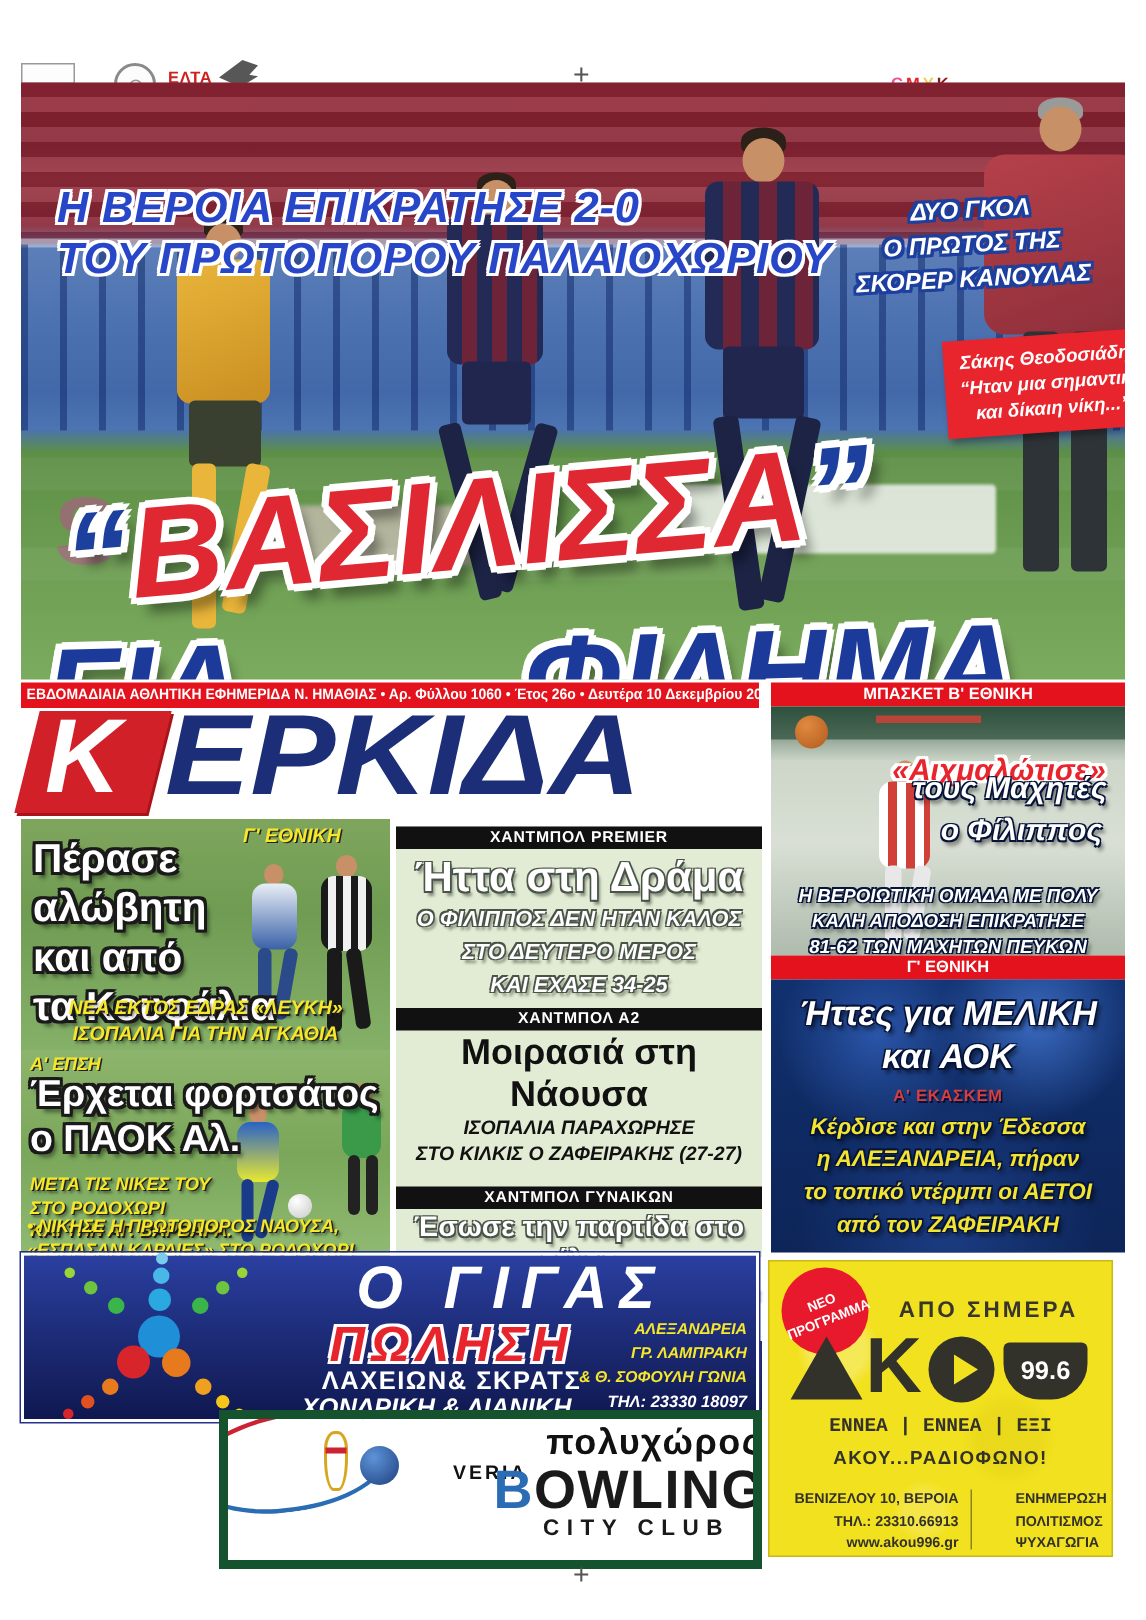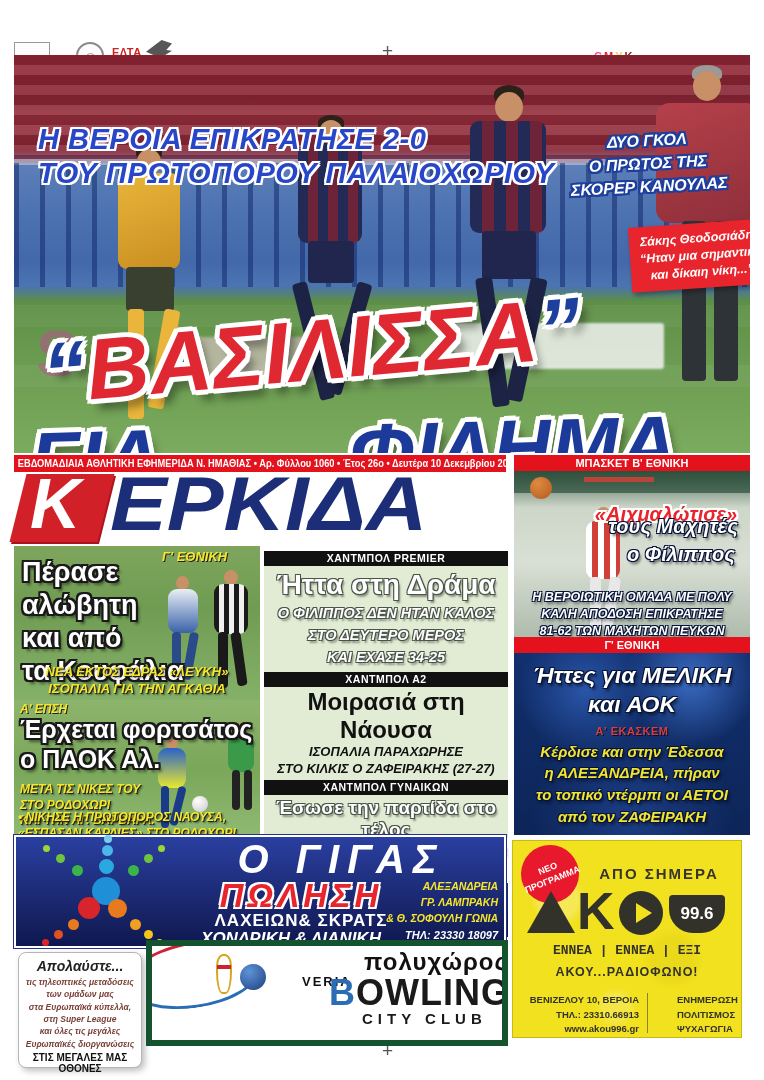--- a/index.html
+++ b/index.html
@@ -301,21 +301,21 @@
   <div class="abs ccol">
     <div class="bstrip">ΧΑΝΤΜΠΟΛ PREMIER</div>
     <div class="ch1 ob-soft">Ήττα στη Δράμα</div>
     <div class="csub1 pl ob-soft">Ο ΦΙΛΙΠΠΟΣ ΔΕΝ ΗΤΑΝ ΚΑΛΟΣ
 ΣΤΟ ΔΕΥΤΕΡΟ ΜΕΡΟΣ
 ΚΑΙ ΕΧΑΣΕ 34-25</div>
     <div class="bstrip" style="margin-top:4px;">ΧΑΝΤΜΠΟΛ Α2</div>
     <div class="ch2">Μοιρασιά στη Νάουσα</div>
     <div class="csub2 pl">ΙΣΟΠΑΛΙΑ ΠΑΡΑΧΩΡΗΣΕ
 ΣΤΟ ΚΙΛΚΙΣ Ο ΖΑΦΕΙΡΑΚΗΣ (27-27)</div>
-    <div class="bstrip" style="margin-top:2px;">ΧΑΝΤΜΠΟΛ ΓΥΝΑΙΚΩΝ</div>
+    <div class="bstrip" style="margin-top:13px;">ΧΑΝΤΜΠΟΛ ΓΥΝΑΙΚΩΝ</div>
     <div class="ch3 ob-soft">Έσωσε την παρτίδα στο τέλος</div>
     <div class="csub3 pl ob-soft">Η ΒΕΡΟΙΑ ΑΝΑΔΕΙΧΘΗΚΕ ΙΣΟΠΑΛΗ 24-24
 ΜΕ ΤΟΝ ΜΕΓΑ ΣΤΑ ΓΙΑΝΝΙΤΣΑ</div>
     <div class="handballs">
       <div class="hball" style="left:26px; top:8px;"></div>
       <div class="hball" style="left:104px; top:4px;"></div>
       <div class="hball" style="left:182px; top:9px;"></div>
     </div>
   </div>
 
@@ -372,30 +372,20 @@
     <div class="gtitle">Ο ΓΙΓΑΣ</div>
     <div class="gsale">ΠΩΛΗΣΗ</div>
     <div class="gline1">ΛΑΧΕΙΩΝ&amp; ΣΚΡΑΤΣ</div>
     <div class="gline2">ΧΟΝΔΡΙΚΗ &amp; ΛΙΑΝΙΚΗ</div>
     <div class="gaddr pl">ΑΛΕΞΑΝΔΡΕΙΑ
 ΓΡ. ΛΑΜΠΡΑΚΗ
 &amp; Θ. ΣΟΦΟΥΛΗ ΓΩΝΙΑ</div>
     <div class="gphone">ΤΗΛ: 23330 18097</div>
   </div>
 
-  <div class="abs tvbox">
-    <div class="tvtitle">Απολαύστε...</div>
-    <div class="tvbody pl">τις τηλεοπτικές μεταδόσεις
-των ομάδων μας
-στα Ευρωπαϊκά κύπελλα,
-στη Super League
-και όλες τις μεγάλες
-Ευρωπαϊκές διοργανώσεις</div>
-    <div class="tvfoot">ΣΤΙΣ ΜΕΓΑΛΕΣ ΜΑΣ ΟΘΟΝΕΣ</div>
-  </div>
 
   <div class="abs bowling">
     <div>
       <div class="bowl-swirl" style="left:-30px; top:-4px; width:140px; height:64px; border-width:3px; border-color:#c23 transparent transparent transparent; transform:rotate(-12deg);"></div>
       <div class="bowl-swirl" style="left:-24px; top:4px; width:130px; height:58px; border-width:3px; border-color:transparent transparent #2a6db5 transparent; transform:rotate(-8deg);"></div>
       <div class="pin"></div>
       <div class="bball"></div>
     </div>
     <div class="btop">πολυχώρος</div>
     <div class="bveria">VERIA</div>

